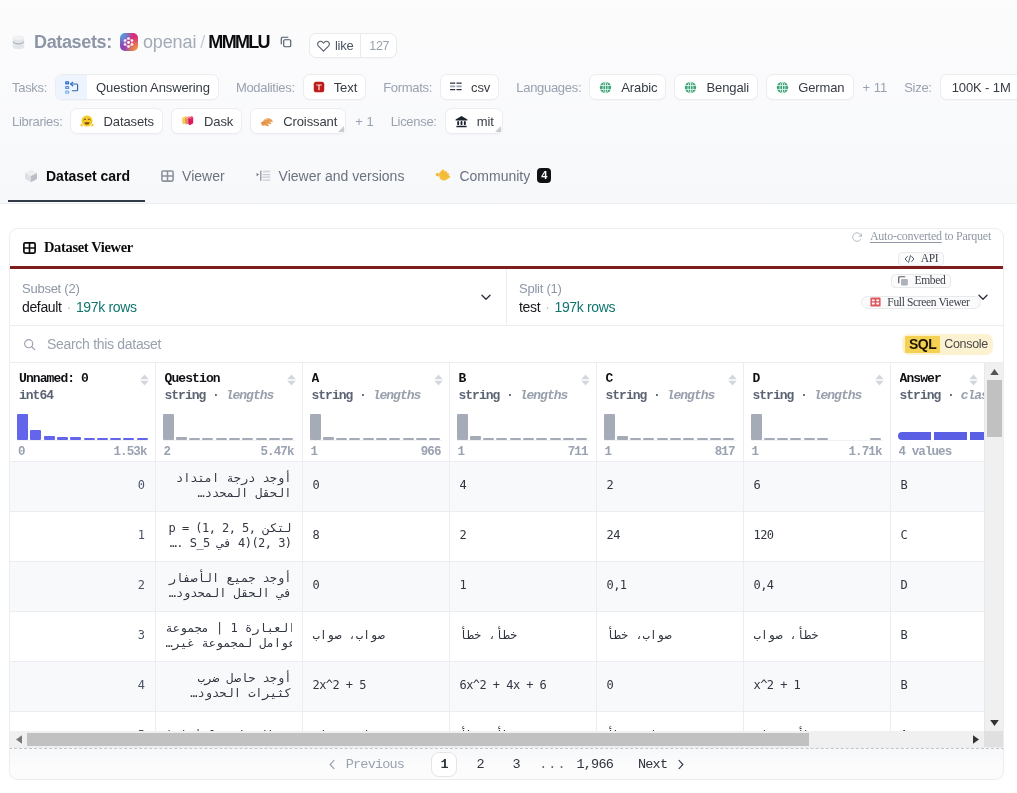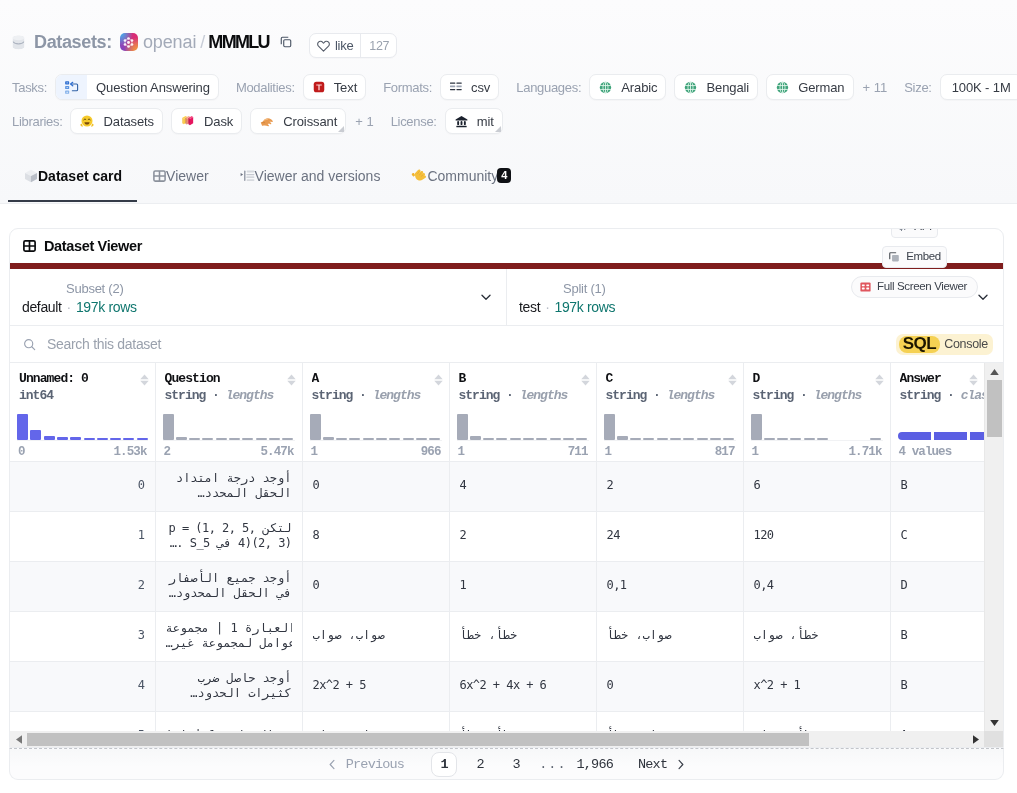--- a/index.html
+++ b/index.html
@@ -54,64 +54,64 @@
   .tag-qa .ti { width:31px; height:24px; background:#eef4fe; border-radius:6px 0 0 6px; }
   .tag .ti-plain { padding-left:9px; justify-content:center; }
   .tag + .tag { margin-left:8px; }
   .corner { position:absolute; right:1px; bottom:1px; width:0; height:0;
       border-left:6px solid transparent; border-bottom:6px solid #c9ccd2; }
   .plus { font-size:13px; color:#9aa2b1; margin-left:9px;text-align:center; }
 
   
   #tabs { position:absolute; left:8px; top:164px; display:flex; align-items:flex-end; gap:0;
       height:38px; }
-  .tab { display:flex; align-items:center; gap:0; padding:0 15px 15px 16px; font-size:14px;
+  .tab { display:flex; align-items:center; gap:8px; padding:0 15px 15px 16px; font-size:14px;
       color:#6b7280; position:relative; height:100%; box-sizing:border-box; }
   .tab .tico { line-height:0; display:inline-flex; }
   .tab.active { color:#0b0c0e; font-weight:700; }
   .tab.active:after { content:""; position:absolute; left:0; right:0; bottom:0; height:2.5px;
       background:#343b48; }
   .badge { background:#0f1115; color:#fff; font-size:11px; font-weight:700; border-radius:4px;
       padding:1px 4px 2px; line-height:12px; margin-left:-1px; }
 
   
   #card { position:absolute; left:9px; top:228px; width:995px; height:520px;
       border:1px solid #ebedf0; border-radius:9px 9px 0 0; background:#fff; overflow:hidden; }
-  #card-head { height:40px; display:flex; align-items:center; padding:0 11px 0 13px;
-      border-bottom:6px solid #7f1d1d; }
+  #card-head { height:40px; display:flex; padding:0 11px 0 13px;
+      border-bottom:3px solid #7f1d1d;font-family:Liberation Serif, serif; }
   .card-title { display:flex; align-items:center; gap:8px; font-size:14.5px; letter-spacing:-0.35px; font-weight:700; color:#0b0c0e; }
   .card-title > span:first-child { line-height:0; display:inline-flex; }
   .head-right { margin-left:auto; display:flex; align-items:center; gap:8px; padding-right:1px;flex-direction:column; }
   .auto-conv { font-size:12px; letter-spacing:-0.25px; color:#9098a6; display:flex; align-items:center; gap:7px; }
   .auto-conv > span:first-child { line-height:0; display:inline-flex; }
   .auto-conv u { text-decoration:underline; text-underline-offset:2px; }
   .hbtn { display:inline-flex; align-items:center; gap:6px; height:22px; padding:0 5px;
       border:1px solid #e8eaee; border-radius:4px; font-size:11.5px; letter-spacing:-0.35px;
       color:#3b414b; background:#fbfbfc; line-height:1; }
   .hbtn > span:first-child { line-height:0; display:inline-flex; }
   .hbtn.round { border-radius:11px; padding:0 10px 0 8px; }
 
   
   #selectors { display:flex; height:57px; border-bottom:1px solid #ebedf0; }
   .sel { flex:1; padding:12px 12px 0 12px; position:relative; }
   .sel + .sel { border-left:1px solid #ebedf0; }
-  .sel-label { font-size:13px; letter-spacing:-0.25px; color:#8d96a6; line-height:15px;margin-left:44px; }
+  .sel-label { font-size:13px; letter-spacing:-0.25px; color:#8d96a6; line-height:15px; }
   .sel-val { font-size:14px; letter-spacing:-0.35px; color:#17181c; line-height:17px; margin-top:3px; }
   .sel-val .dot { color:#b8bdc7; margin:0 5px; }
   .sel-val .rows { color:#0f766e; }
   .chev { position:absolute; right:13px; top:21px; line-height:0; }
 
   
   #searchbar { height:37px; border-bottom:1px solid #ebedf0; display:flex; align-items:center;
       padding:0 10px 0 13px; position:relative; }
   #searchbar > span:first-child { line-height:0; display:inline-flex; }
   .search-ph { font-size:14px; letter-spacing:-0.3px; color:#9aa1ad; margin-left:11px; }
   .sql-pill { margin-left:auto; display:flex; align-items:center; background:#fcf2d2; border-radius:7px;
       height:21px; padding:0 5px 0 3px; }
-  .sql-pill .sql { background:#f5d153; color:#1b1500; font-weight:700; font-size:17px; border-radius:8px;
+  .sql-pill .sql { background:#f5d153; color:#1b1500; font-weight:700; font-size:14px; border-radius:1px;
       padding:2px 4px 3px; margin-right:4px; letter-spacing:-0.5px; line-height:12px; }
   .sql-pill .console { font-size:12.5px; letter-spacing:-0.3px; color:#4a4a4a; }
 
   
   #tablewrap { position:relative; height:385px; overflow:hidden; }
   th.hcell:first-child, td.cell:first-child { border-left:none; }
   table.dv { border-collapse:collapse; table-layout:fixed; font-size:12.5px; }
   table.dv th, table.dv td { border-right:1px solid #ebedf0; border-bottom:1px solid #ebedf0;
       vertical-align:top; }
   th.hcell { padding:9px 9px 0 9px; height:98px; position:relative; background:#fff; text-align:left; }

